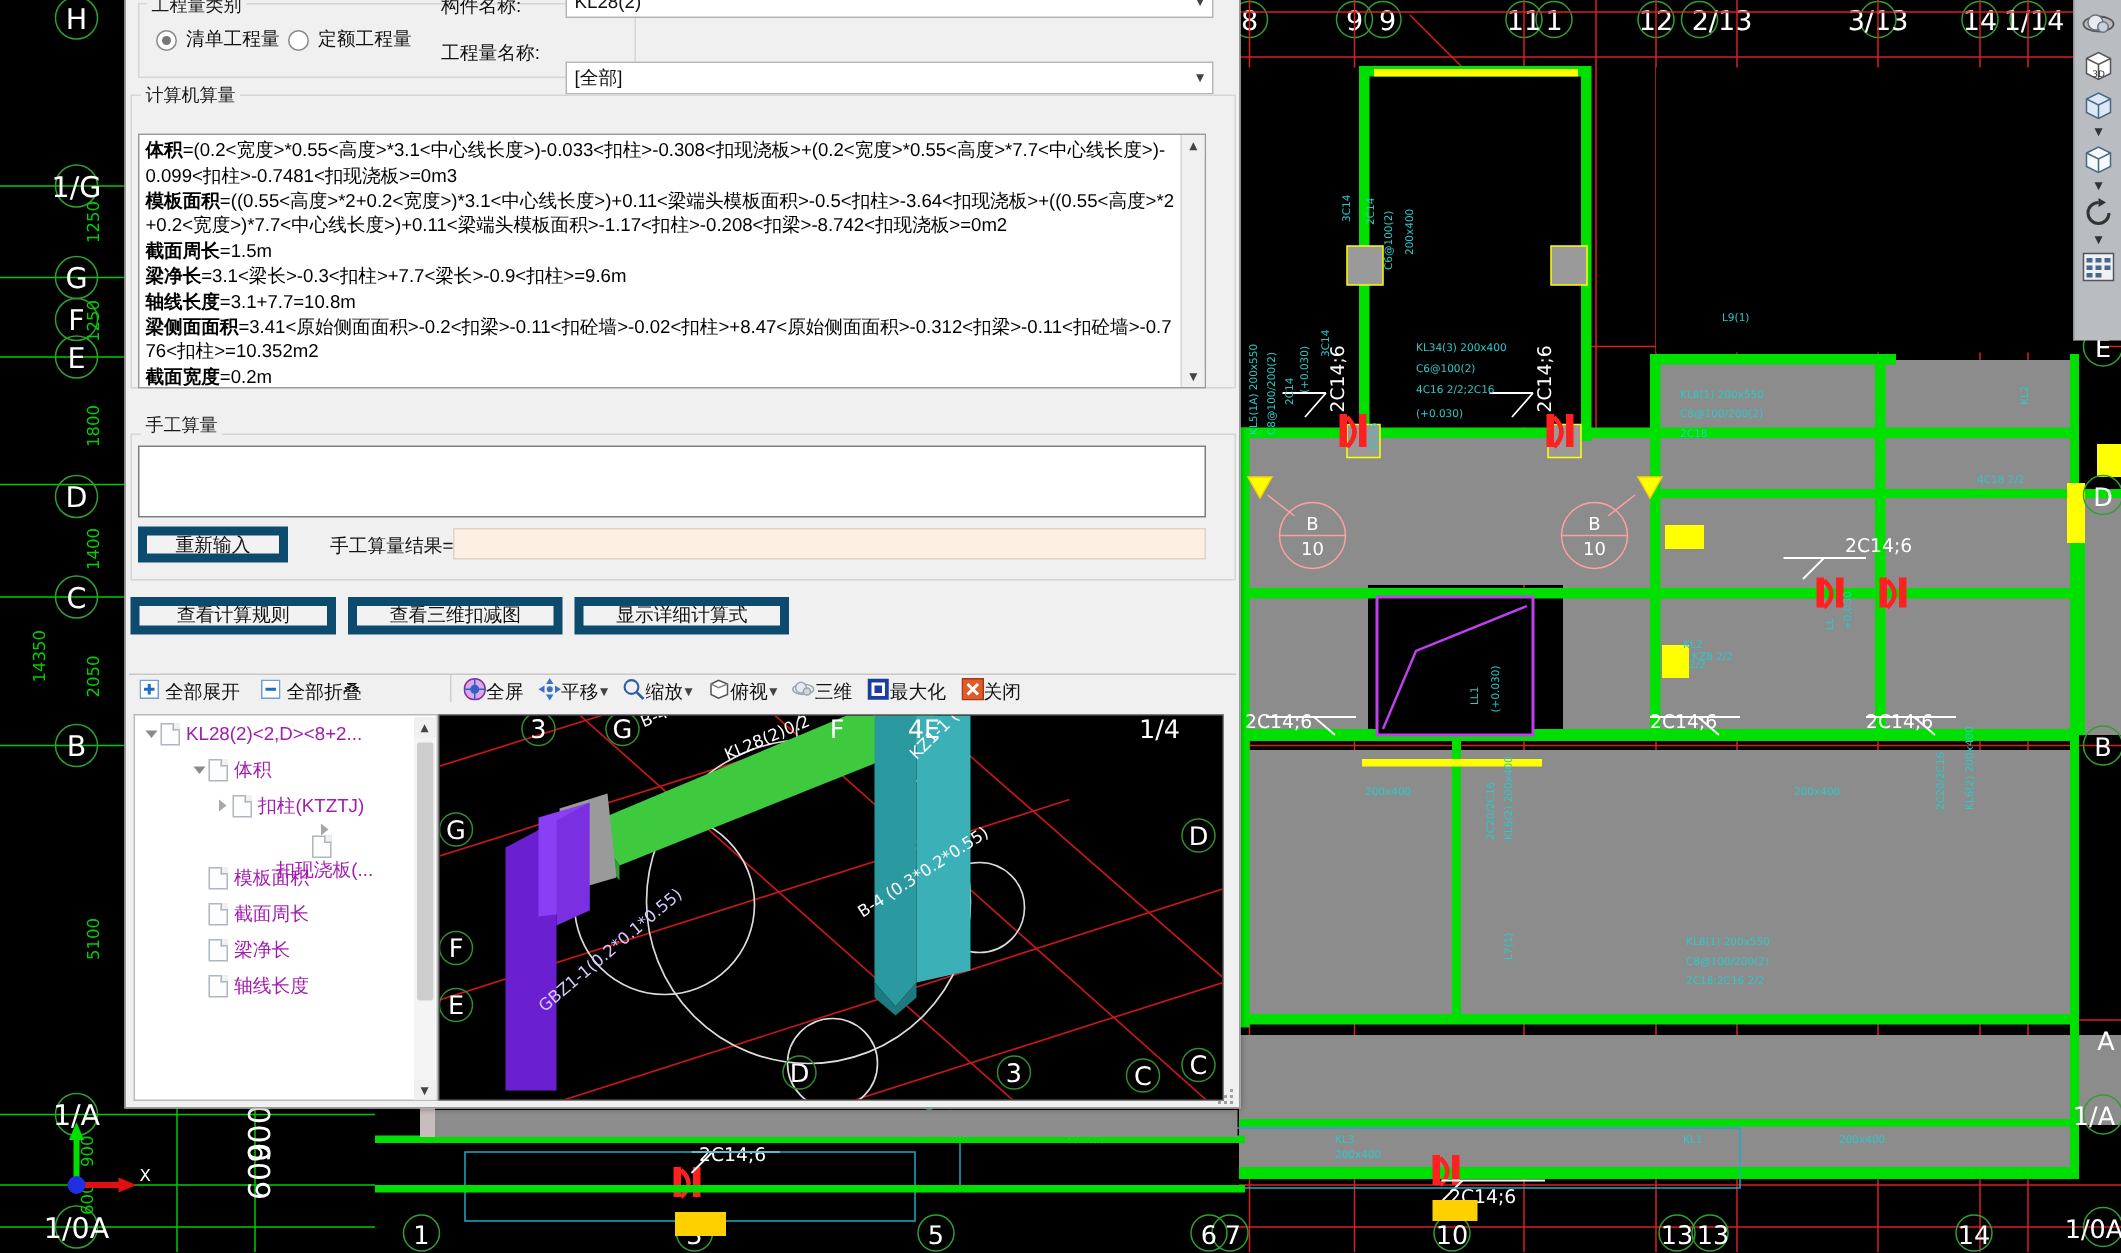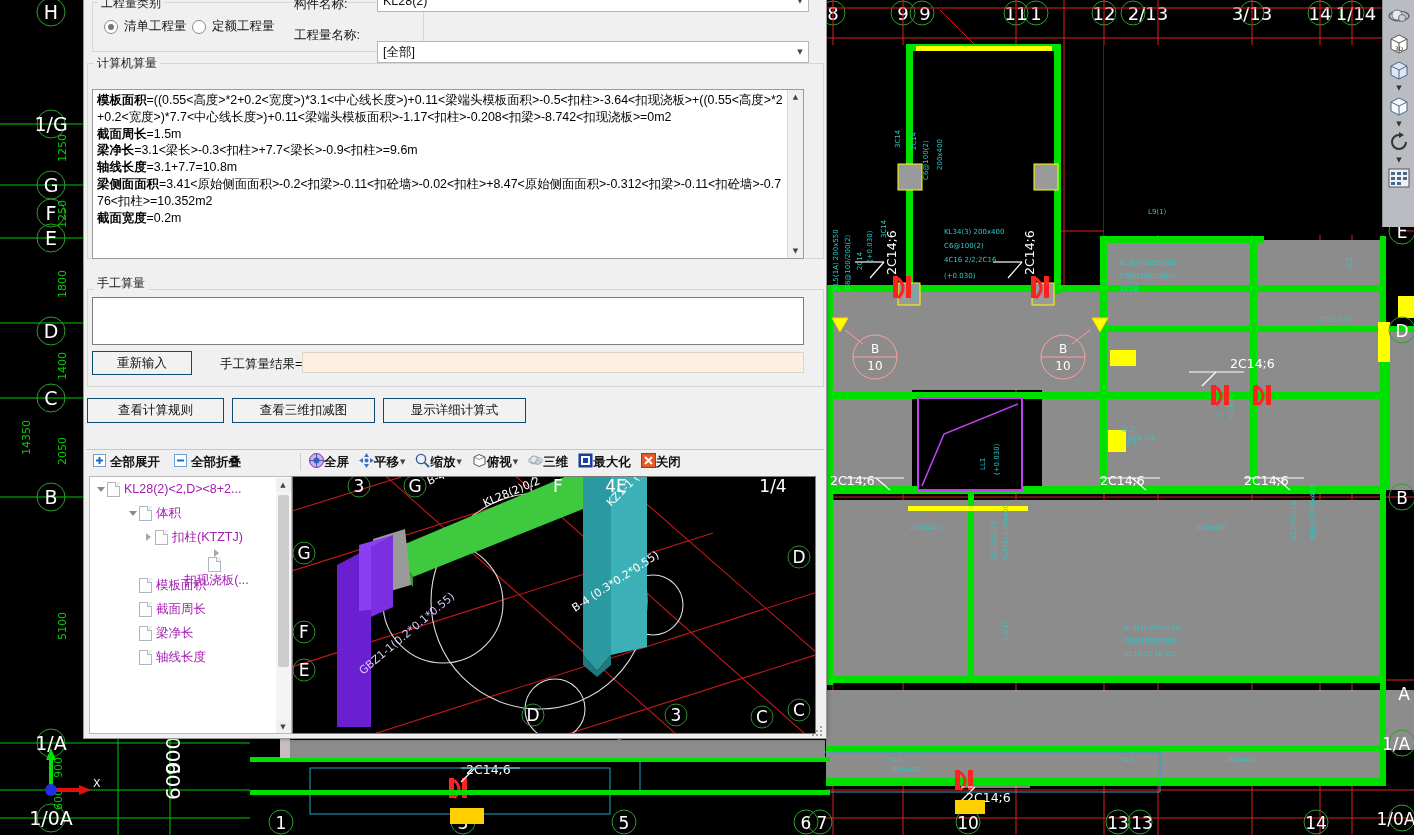--- a/index.html
+++ b/index.html
@@ -70,36 +70,36 @@
     width:15px;background:#f0f0f0;border-left:1px solid #d8d8d8;
     display:flex;flex-direction:column;justify-content:space-between;align-items:center;
   }
   .sb-btn{width:15px;height:14px;display:flex;align-items:center;justify-content:center;font-size:7px;color:#444;background:#f0f0f0;}
   
   #manual-input{
     position:absolute;left:91px;top:300px;width:712px;height:48px;background:#fff;
     border:1px solid #7d7d7d;box-sizing:border-box;
   }
   .btn{
-    position:absolute;background:#f2f2f2;border:1px solid #0c4a6e;
+    position:absolute;background:#f2f2f2;border:6px solid #0c4a6e;
     display:flex;align-items:center;justify-content:center;
     font-size:12.5px;color:#111;cursor:pointer;box-sizing:border-box;
   }
   #manual-result{
     position:absolute;left:303px;top:357px;width:502px;height:20px;
     background:#fdf0e3;border:1px solid #ddd3c6;box-sizing:border-box;
   }
   
   #viewer-panel{
     position:absolute;left:85px;top:448px;width:740px;height:288px;
     background:#f0f0f0;border-top:1px solid #c8c8c8;
   }
   #viewer-toolbar{
     position:absolute;left:0;top:0;width:740px;height:24px;
-    background:#f0f0f0;display:flex;align-items:center;font-weight:bold;
+    background:#f0f0f0;display:flex;
   }
   .tree-tool{display:flex;align-items:center;gap:4px;padding:0 7px;height:22px;cursor:pointer;font-size:12.5px;color:#111;white-space:nowrap;}
   .tool-sep{width:1px;height:18px;background:#cfcfcf;margin:0 3px;}
   .vt-item{display:flex;align-items:center;gap:0;padding:0 5px;height:22px;cursor:pointer;font-size:12.5px;color:#111;white-space:nowrap;}
   .vt-caret{font-size:7px;color:#444;margin-left:1px;}
   
   #tree-panel{
     position:absolute;left:3px;top:26px;width:203px;height:258px;
     background:#fff;border:1px solid #b9b9b9;box-sizing:border-box;overflow:hidden;
   }
@@ -572,20 +572,21 @@
   <div class="combo" style="left:293px;top:28px;width:432px;margin-top:20px;">
     <span class="cval">[全部]</span>
     <span class="carrow glyph">▼</span>
   </div>
 
   <div class="group-box" style="left:3px;top:70px;width:735px;height:194px;"></div>
   <div class="group-title" style="left:10px;top:62px;">计算机算量</div>
 
   <div id="calc-area" style="left:8px;top:96px;width:712px;height:170px;">
     <div id="calc-text">
+        <div class="ln"><b>体积</b><span>=(0.2&lt;宽度&gt;*0.55&lt;高度&gt;*3.1&lt;中心线长度&gt;)-0.033&lt;扣柱&gt;-0.308&lt;扣现浇板&gt;+(0.2&lt;宽度&gt;*0.55&lt;高度&gt;*7.7&lt;中心线长度&gt;)-0.099&lt;扣柱&gt;-0.7481&lt;扣现浇板&gt;=0m3</span></div>
         <div class="ln"><b>模板面积</b><span>=((0.55&lt;高度&gt;*2+0.2&lt;宽度&gt;)*3.1&lt;中心线长度&gt;)+0.11&lt;梁端头模板面积&gt;-0.5&lt;扣柱&gt;-3.64&lt;扣现浇板&gt;+((0.55&lt;高度&gt;*2+0.2&lt;宽度&gt;)*7.7&lt;中心线长度&gt;)+0.11&lt;梁端头模板面积&gt;-1.17&lt;扣柱&gt;-0.208&lt;扣梁&gt;-8.742&lt;扣现浇板&gt;=0m2</span></div>
         <div class="ln"><b>截面周长</b><span>=1.5m</span></div>
         <div class="ln"><b>梁净长</b><span>=3.1&lt;梁长&gt;-0.3&lt;扣柱&gt;+7.7&lt;梁长&gt;-0.9&lt;扣柱&gt;=9.6m</span></div>
         <div class="ln"><b>轴线长度</b><span>=3.1+7.7=10.8m</span></div>
         <div class="ln"><b>梁侧面面积</b><span>=3.41&lt;原始侧面面积&gt;-0.2&lt;扣梁&gt;-0.11&lt;扣砼墙&gt;-0.02&lt;扣柱&gt;+8.47&lt;原始侧面面积&gt;-0.312&lt;扣梁&gt;-0.11&lt;扣砼墙&gt;-0.776&lt;扣柱&gt;=10.352m2</span></div>
         <div class="ln"><b>截面宽度</b><span>=0.2m</span></div>
       </div>
     <div id="calc-scroll">
       <div class="sb-btn glyph">▲</div>
       <div class="sb-btn glyph">▼</div>

